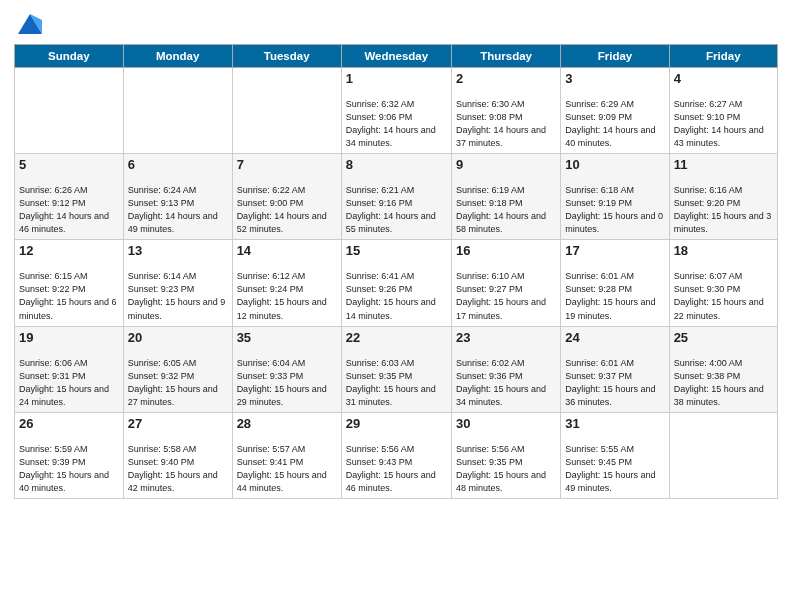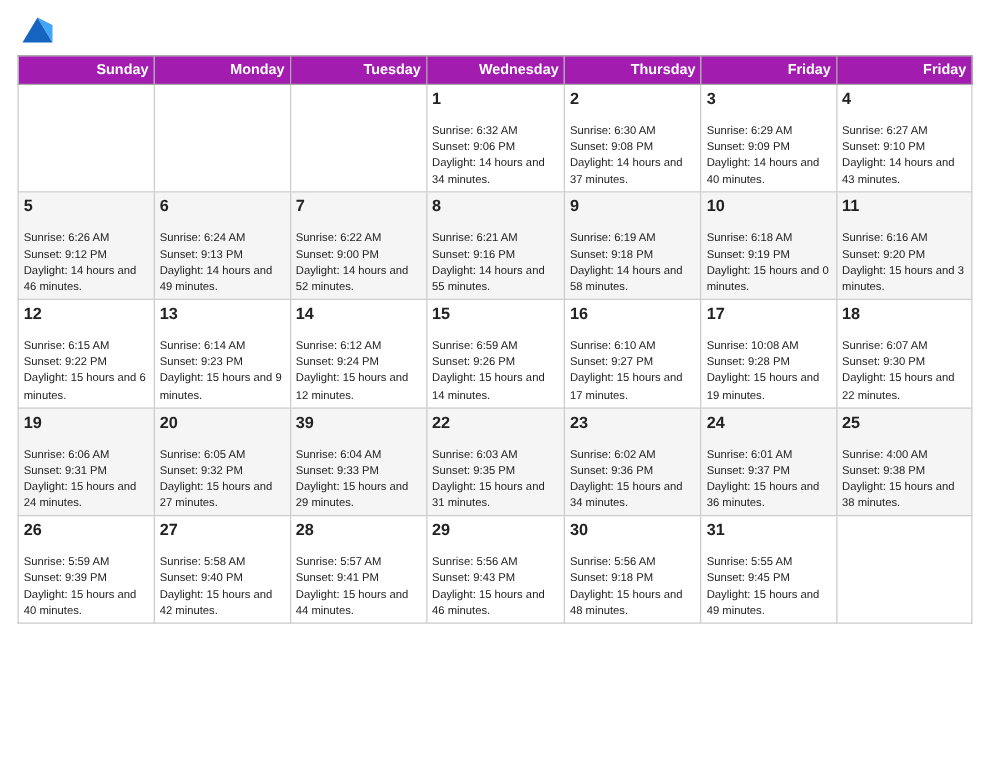--- a/index.html
+++ b/index.html
@@ -50,26 +50,26 @@
     }
     .cal-subtitle {
       font-size: 15px;
       color: #555;
     }
     table {
       width: 100%;
       border-collapse: collapse;
     }
     thead tr th {
-      background: #a21caf;
+      background: #0369a1;
       color: #fff;
       font-size: 11.5px;
       font-weight: bold;
       padding: 5px 4px;
-      text-align: right;
+      text-align: center;
       border: 1px solid #aaa;
     }
     tbody tr td {
       border: 1px solid #ccc;
       vertical-align: top;
       padding: 3px 4px;
       font-size: 9.5px;
       color: #222;
       width: 113px;
       min-height: 72px;
@@ -232,35 +232,35 @@
           </td>
           <td>
             <span class="day-num">14</span>
             <div class="day-info">Sunrise: 6:12 AM
 Sunset: 9:24 PM
 Daylight: 15 hours
 and 12 minutes.</div>
           </td>
           <td>
             <span class="day-num">15</span>
-            <div class="day-info">Sunrise: 6:59 AM
+            <div class="day-info">Sunrise: 6:41 AM
 Sunset: 9:26 PM
 Daylight: 15 hours
 and 14 minutes.</div>
           </td>
           <td>
             <span class="day-num">16</span>
             <div class="day-info">Sunrise: 6:10 AM
 Sunset: 9:27 PM
 Daylight: 15 hours
 and 17 minutes.</div>
           </td>
           <td>
             <span class="day-num">17</span>
-            <div class="day-info">Sunrise: 10:08 AM
+            <div class="day-info">Sunrise: 6:01 AM
 Sunset: 9:28 PM
 Daylight: 15 hours
 and 19 minutes.</div>
           </td>
           <td>
             <span class="day-num">18</span>
             <div class="day-info">Sunrise: 6:07 AM
 Sunset: 9:30 PM
 Daylight: 15 hours
 and 22 minutes.</div>
@@ -275,21 +275,21 @@
 and 24 minutes.</div>
           </td>
           <td>
             <span class="day-num">20</span>
             <div class="day-info">Sunrise: 6:05 AM
 Sunset: 9:32 PM
 Daylight: 15 hours
 and 27 minutes.</div>
           </td>
           <td>
-            <span class="day-num">39</span>
+            <span class="day-num">35</span>
             <div class="day-info">Sunrise: 6:04 AM
 Sunset: 9:33 PM
 Daylight: 15 hours
 and 29 minutes.</div>
           </td>
           <td>
             <span class="day-num">22</span>
             <div class="day-info">Sunrise: 6:03 AM
 Sunset: 9:35 PM
 Daylight: 15 hours
@@ -342,21 +342,21 @@
           <td>
             <span class="day-num">29</span>
             <div class="day-info">Sunrise: 5:56 AM
 Sunset: 9:43 PM
 Daylight: 15 hours
 and 46 minutes.</div>
           </td>
           <td>
             <span class="day-num">30</span>
             <div class="day-info">Sunrise: 5:56 AM
-Sunset: 9:18 PM
+Sunset: 9:35 PM
 Daylight: 15 hours
 and 48 minutes.</div>
           </td>
           <td>
             <span class="day-num">31</span>
             <div class="day-info">Sunrise: 5:55 AM
 Sunset: 9:45 PM
 Daylight: 15 hours
 and 49 minutes.</div>
           </td>

